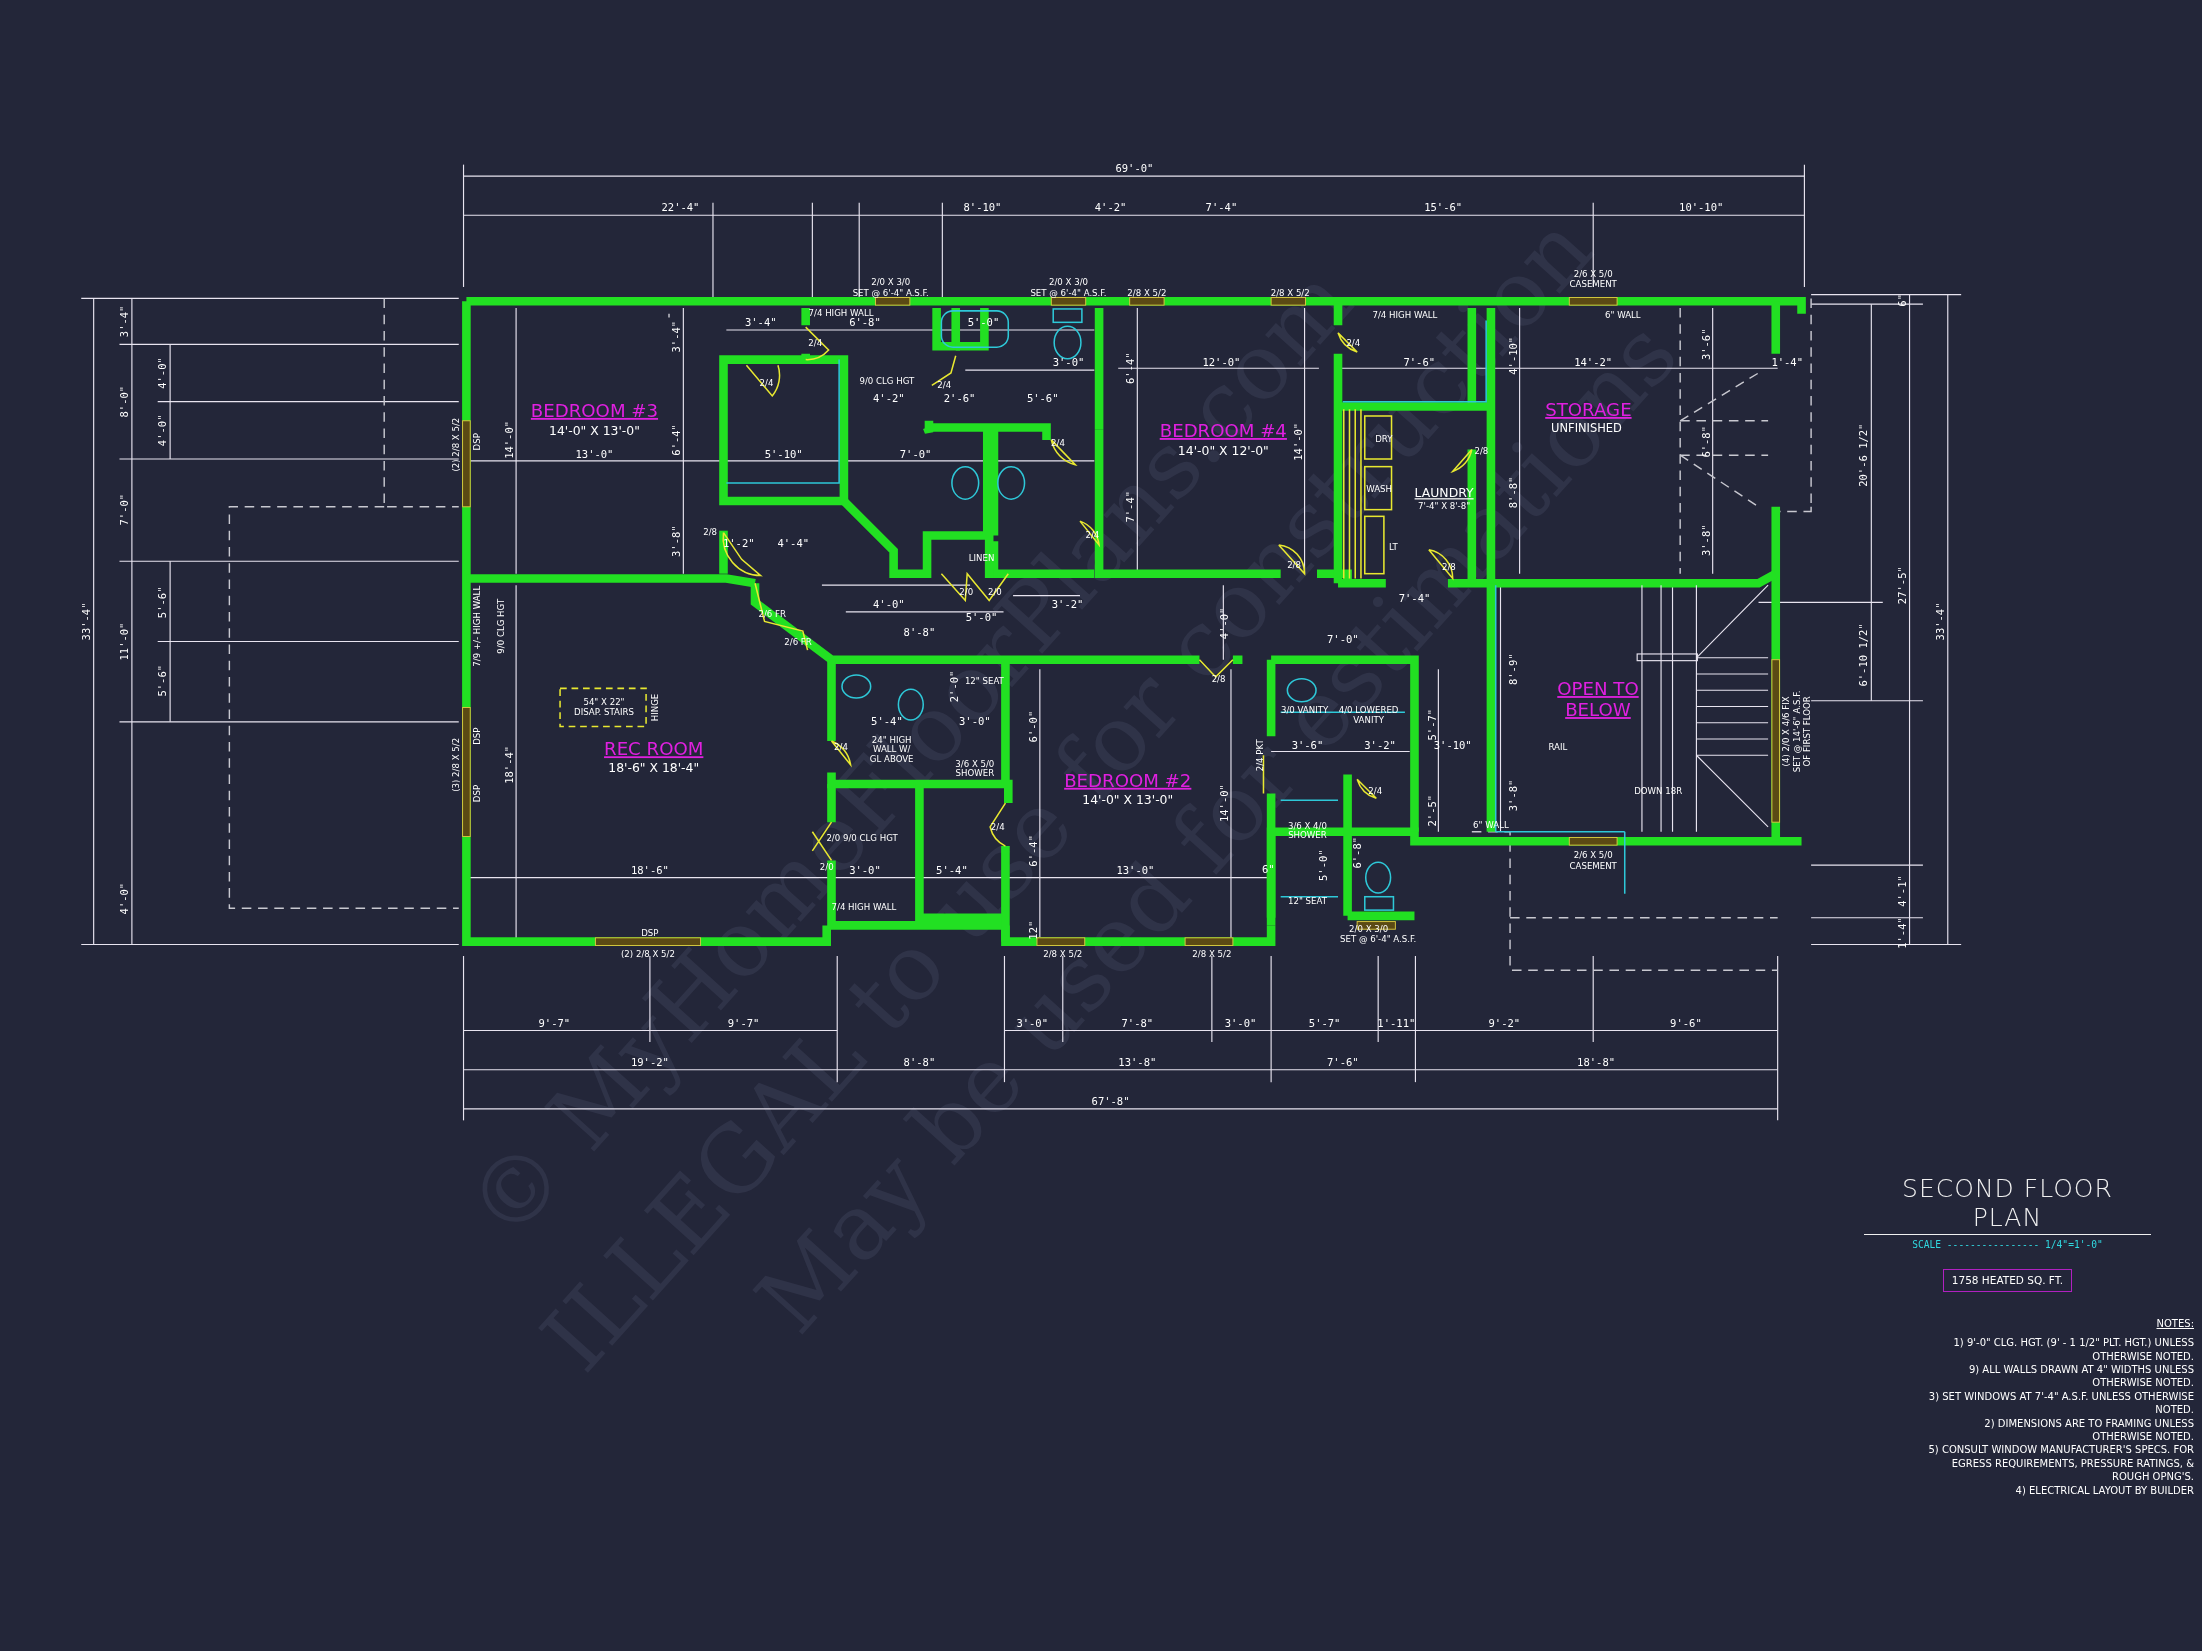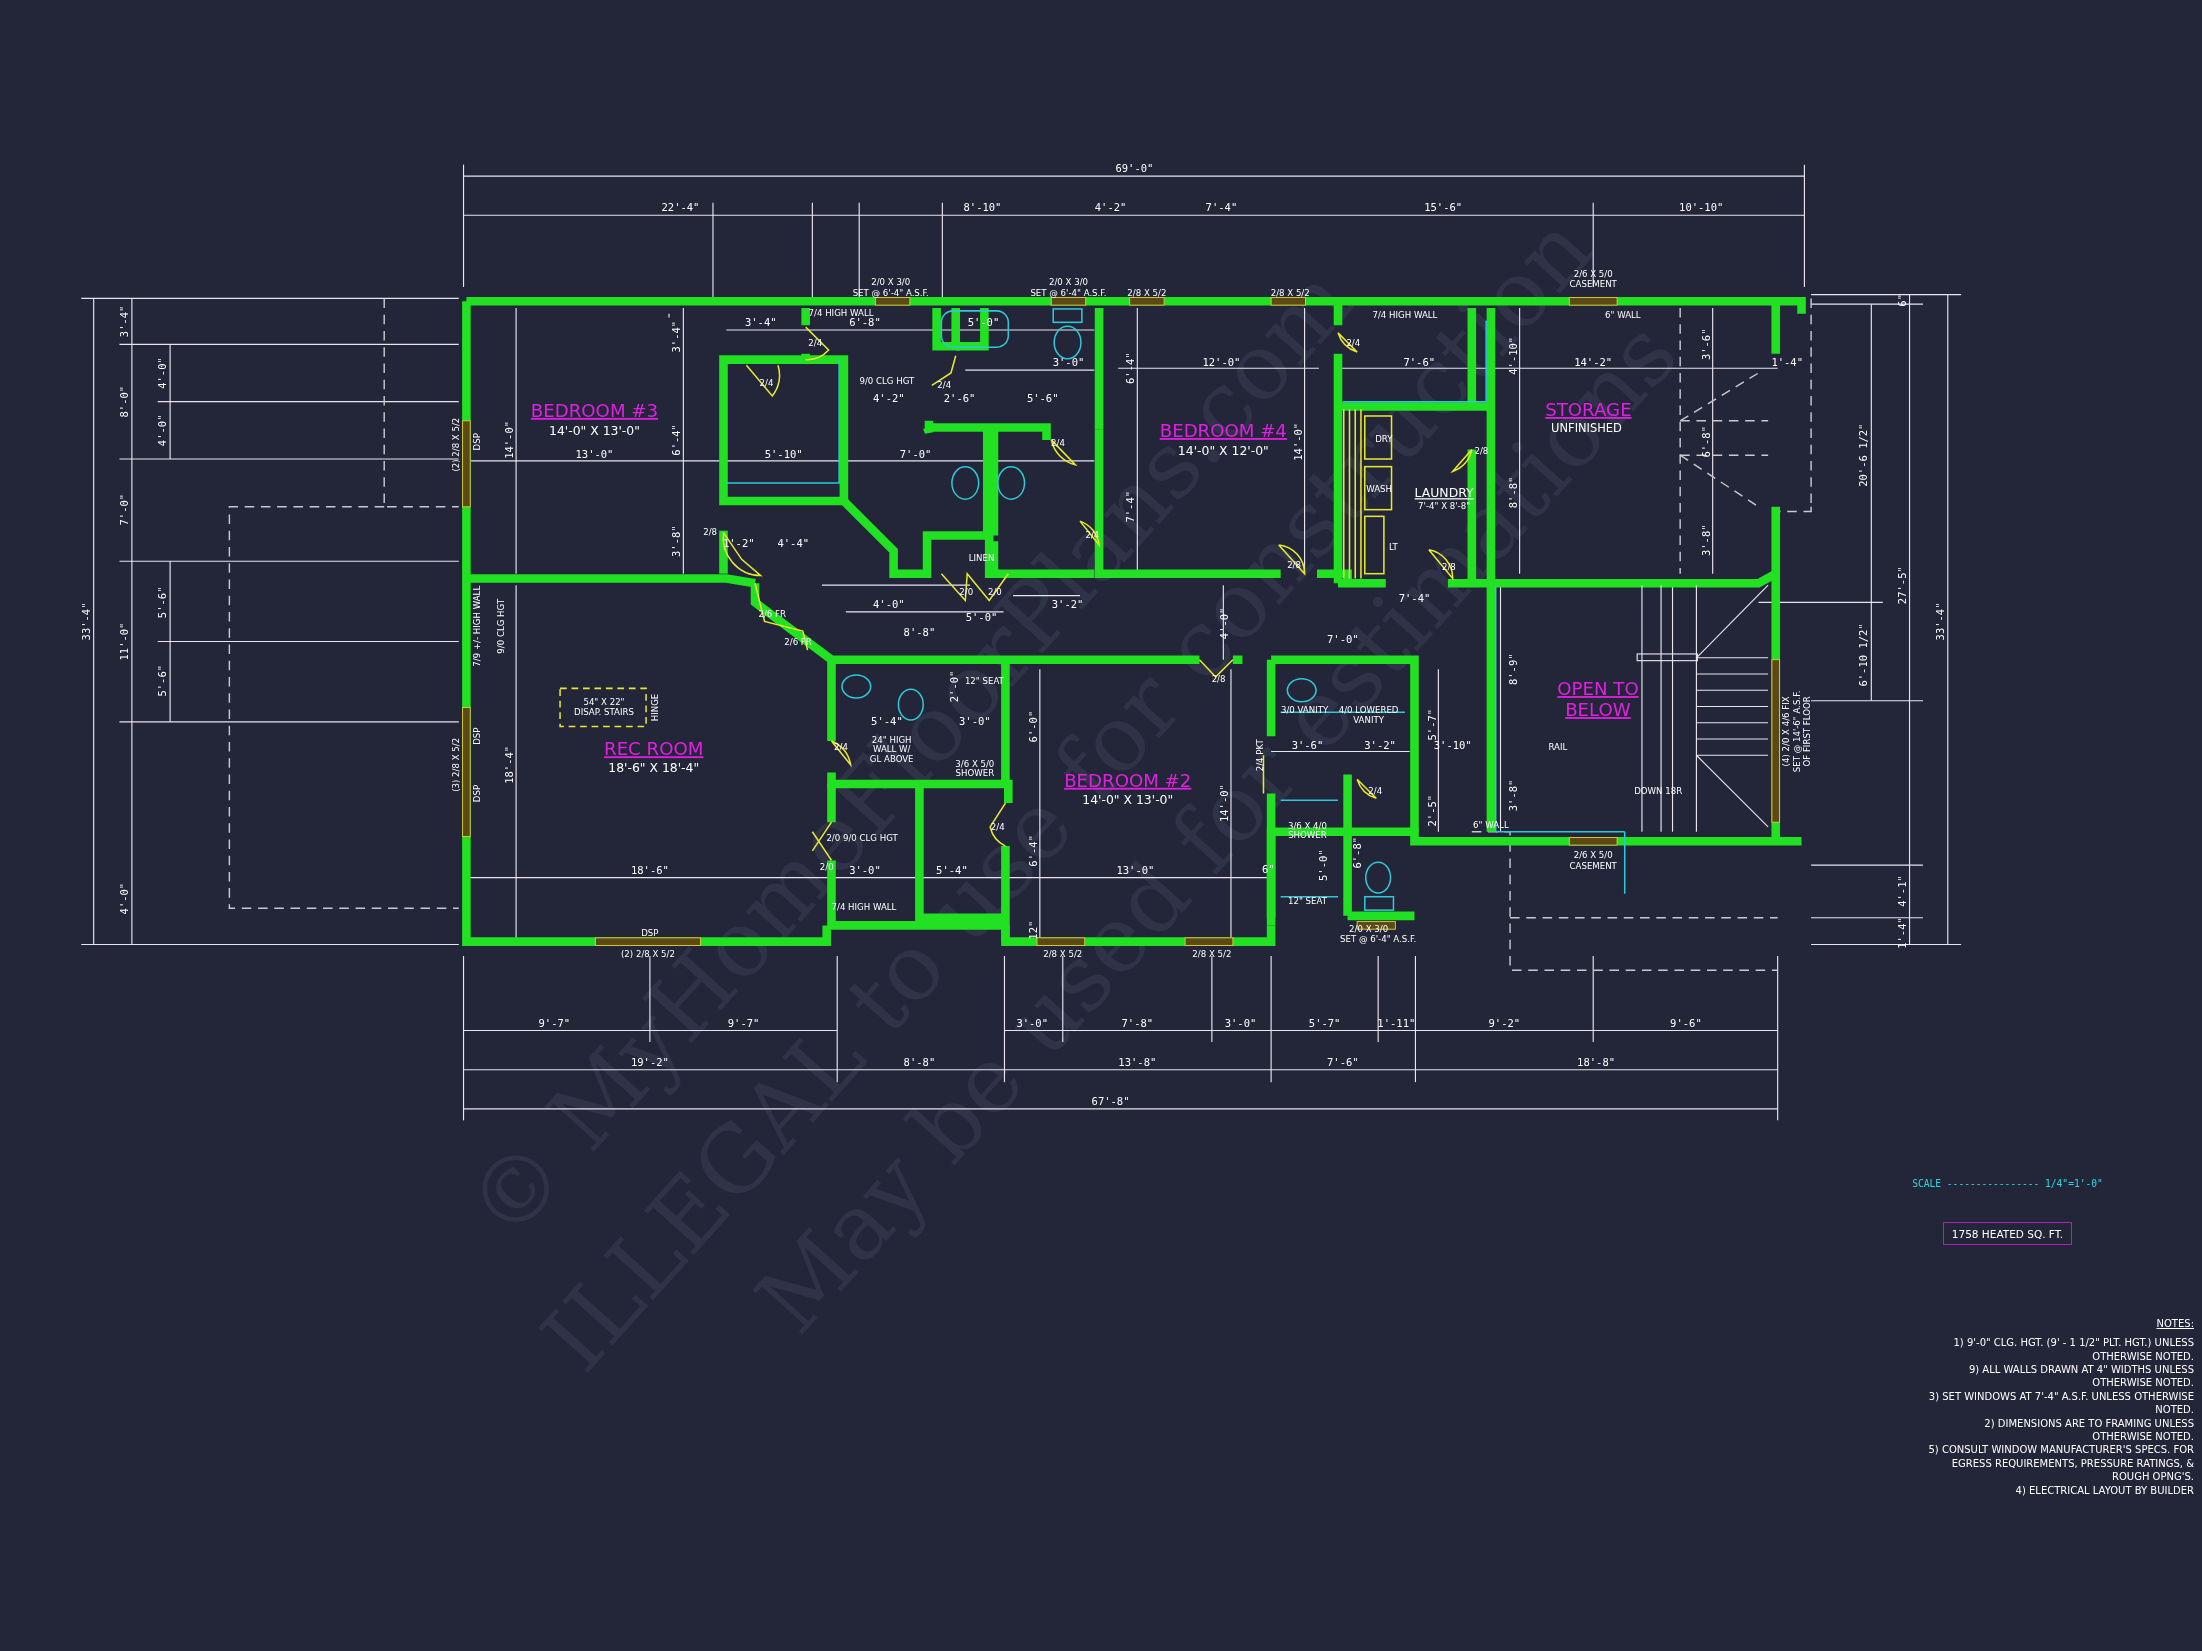--- a/index.html
+++ b/index.html
@@ -12,21 +12,21 @@
   .wm{fill:#3a3e55;font-family:"DejaVu Serif",serif;font-size:96px;opacity:0.55;}
   .wall{fill:none;stroke:#22e022;stroke-width:9;stroke-linejoin:miter;}
   .dl{stroke:#e8e4f0;stroke-width:1.2;fill:none;}
   .dash{stroke:#c8c8d0;stroke-width:1.5;fill:none;stroke-dasharray:10 7;}
   .fix{stroke:#2ec8d8;stroke-width:1.6;fill:none;}
   .door{stroke:#e8e830;stroke-width:1.6;fill:none;}
   .win{fill:#5b4a14;stroke:#d8c840;stroke-width:1;}
   #title-block{position:absolute;left:1864px;top:1174px;width:287px;text-align:center;}
   #plan-title{color:#f0f0f0;font-family:"DejaVu Sans",sans-serif;font-size:25px;letter-spacing:1px;border-bottom:1.9px solid #f0f0f0;display:inline-block;padding:0 3.8px 1.9px;font-weight:300;}
   #scale-line{color:#30d8e0;font-family:"DejaVu Sans Mono",monospace;font-size:9.6px;margin-top:3.8px;}
-  #sqft-box{display:inline-block;margin-top:33px;border:1.9px solid #b020c0;color:#fff;font-size:10.5px;padding:4.8px 7.6px;font-family:"DejaVu Sans",sans-serif;}
+  #sqft-box{display:inline-block;margin-top:19px;border:1.9px solid #b020c0;color:#fff;font-size:10.5px;padding:4.8px 7.6px;font-family:"DejaVu Sans",sans-serif;}
   #notes{position:absolute;left:1926px;top:1317px;width:268px;color:#ffffff;font-family:"DejaVu Sans",sans-serif;font-size:10px;line-height:13.4px;text-align:right;}
   #notes-title{text-decoration:underline;margin-bottom:5.7px;}
   .note{padding-left:15.3px;text-indent:-15.3px;}
 </style>
 </head>
 <body>
 
 <svg id="plan" viewBox="0 0 2304 1728" xmlns="http://www.w3.org/2000/svg">
 
   <g transform="rotate(-48 900 1000)">
@@ -426,20 +426,21 @@
     <text class="dim" transform="translate(1502,758) rotate(-90)">5'-7"</text>
     <text class="dim" x="1520" y="783">3'-10"</text>
     <text class="dim" transform="translate(1502,848) rotate(-90)">2'-5"</text>
     <text class="dim" transform="translate(1424,892) rotate(-90)">6'-8"</text>
     <text class="dim" transform="translate(1388,905) rotate(-90)">5'-0"</text>
     <text class="dim" x="1327" y="913">6"</text>
   </g>
 </svg>
 
 <div id="title-block">
+  <div id="plan-title">SECOND FLOOR PLAN</div>
   <div id="scale-line">SCALE ---------------- 1/4"=1'-0"</div>
   <div id="sqft-box">1758 HEATED SQ. FT.</div>
 </div>
 
 <div id="notes">
   <div id="notes-title">NOTES:</div>
   <div class="note">1) 9'-0" CLG. HGT. (9' - 1 1/2" PLT. HGT.) UNLESS OTHERWISE NOTED.</div>
   <div class="note">9) ALL WALLS DRAWN AT 4" WIDTHS UNLESS OTHERWISE NOTED.</div>
   <div class="note">3) SET WINDOWS AT 7'-4" A.S.F. UNLESS OTHERWISE NOTED.</div>
   <div class="note">2) DIMENSIONS ARE TO FRAMING UNLESS OTHERWISE NOTED.</div>

